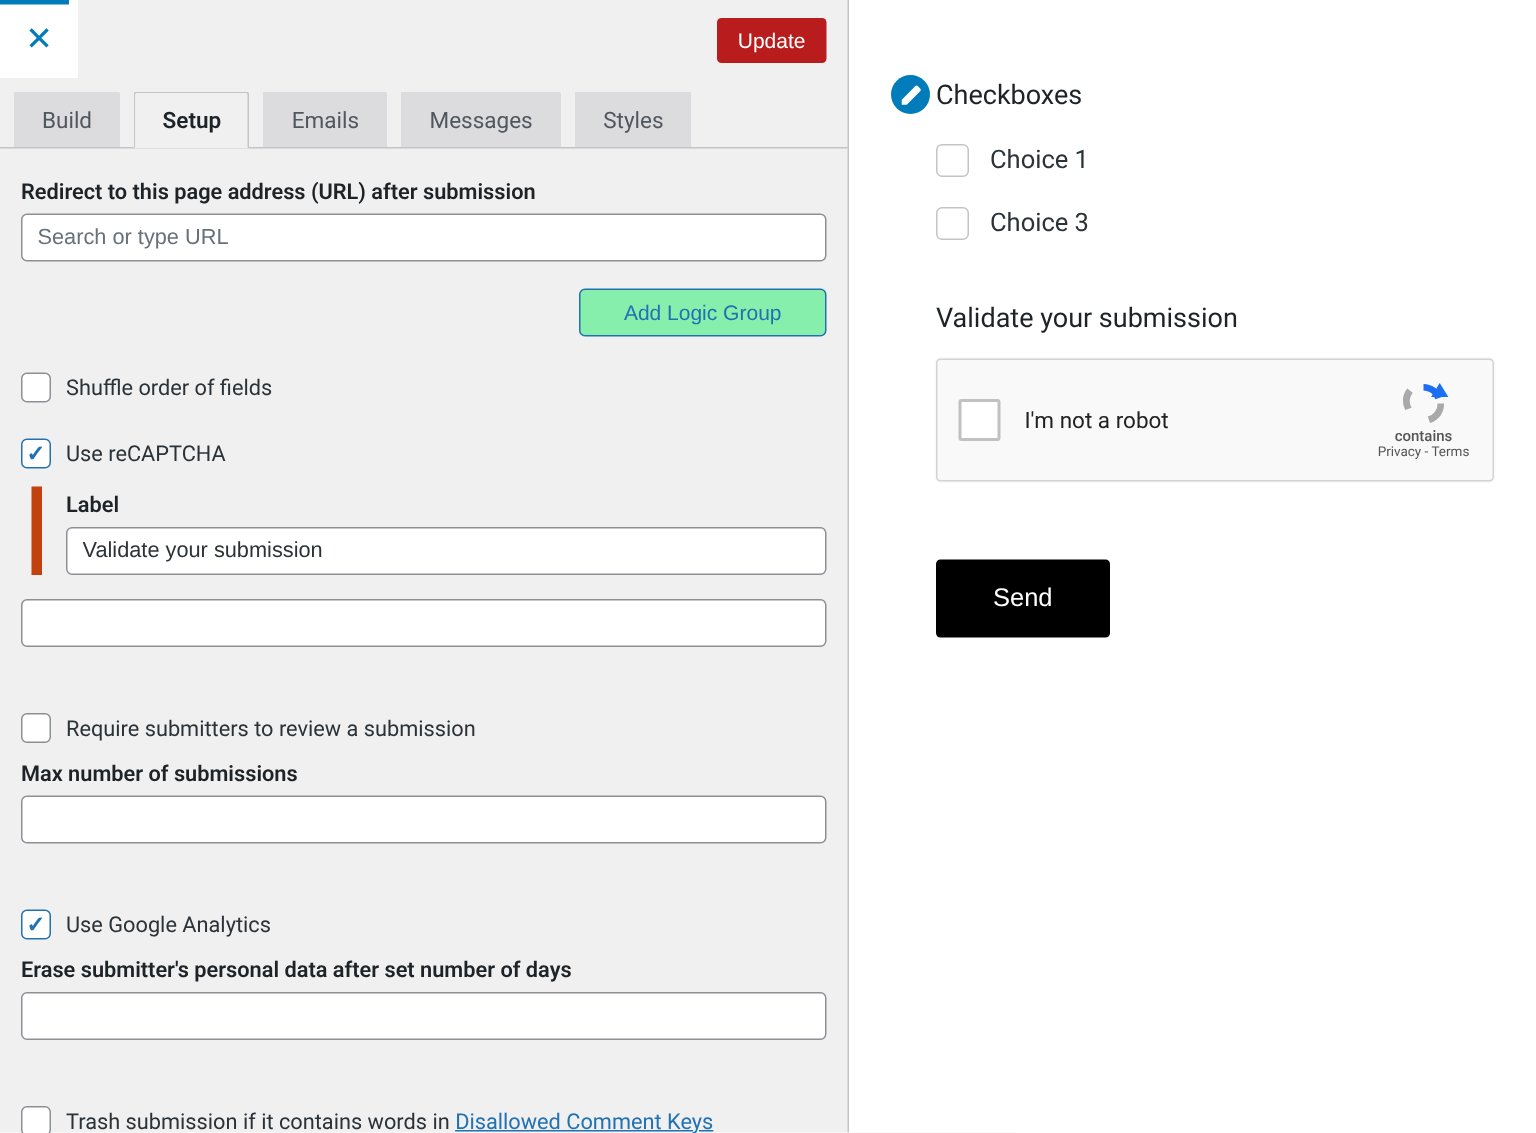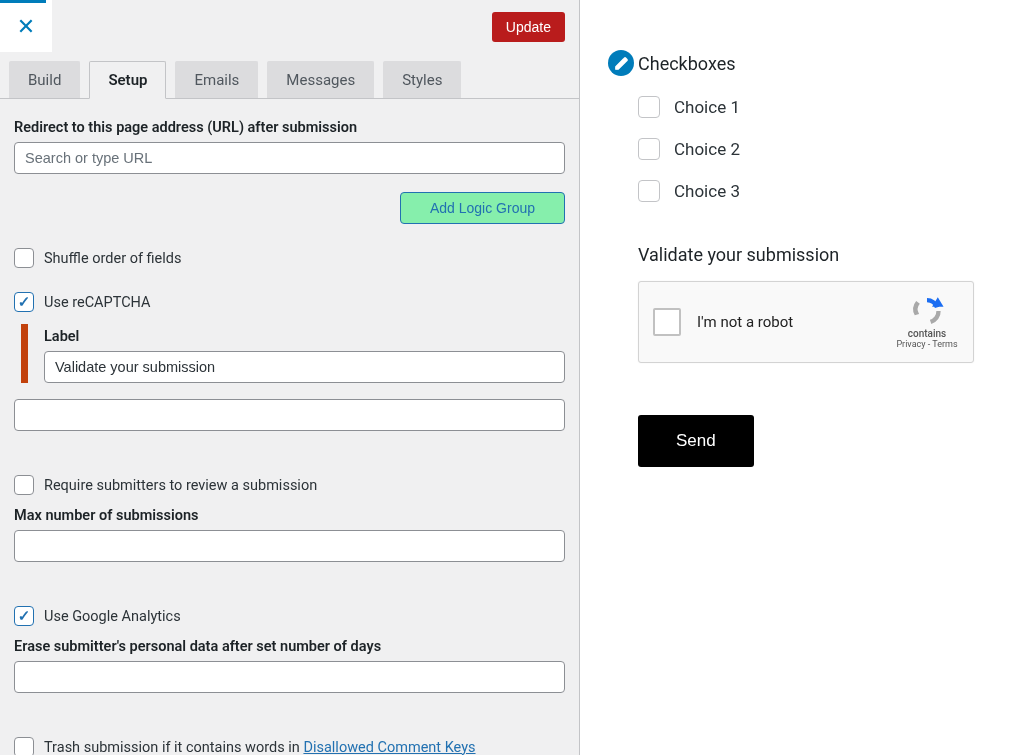--- a/index.html
+++ b/index.html
@@ -218,21 +218,21 @@
 
   .validate-label {
     font-size: 18px;
     color: #1d2327;
     margin: 36px 0 16px 0;
     padding-left: 30px;
   }
 
   .recaptcha {
     margin-left: 30px;
-    width: 336px;
+    width: 372px;
     height: 82px;
     background: #f9f9f9;
     border: 1px solid #d3d3d3;
     border-radius: 3px;
     box-shadow: 0 0 2px rgba(0,0,0,.06);
     display: flex;
     align-items: center;
     position: relative;
     overflow: hidden;
   }
@@ -346,24 +346,20 @@
       <svg viewBox="0 0 24 24" fill="none" stroke="white" stroke-width="2.3">
         <path d="M3 17.25V21h3.75L17.81 9.94l-3.75-3.75L3 17.25zM20.71 7.04a1 1 0 0 0 0-1.41l-2.34-2.34a1 1 0 0 0-1.41 0l-1.83 1.83 3.75 3.75 1.83-1.83z" fill="white"></path>
       </svg>
     </span>
     <span class="widget-title">Checkboxes</span>
   </div>
 
   <div class="choice-row">
     <span class="choice-cb"></span>
     <span>Choice 1</span>
-  </div>
-  <div class="choice-row">
-    <span class="choice-cb"></span>
-    <span>Choice 2</span>
   </div>
   <div class="choice-row">
     <span class="choice-cb"></span>
     <span>Choice 3</span>
   </div>
 
   <div class="validate-label">Validate your submission</div>
 
   <div class="recaptcha">
     <span class="recaptcha-cb"></span>

